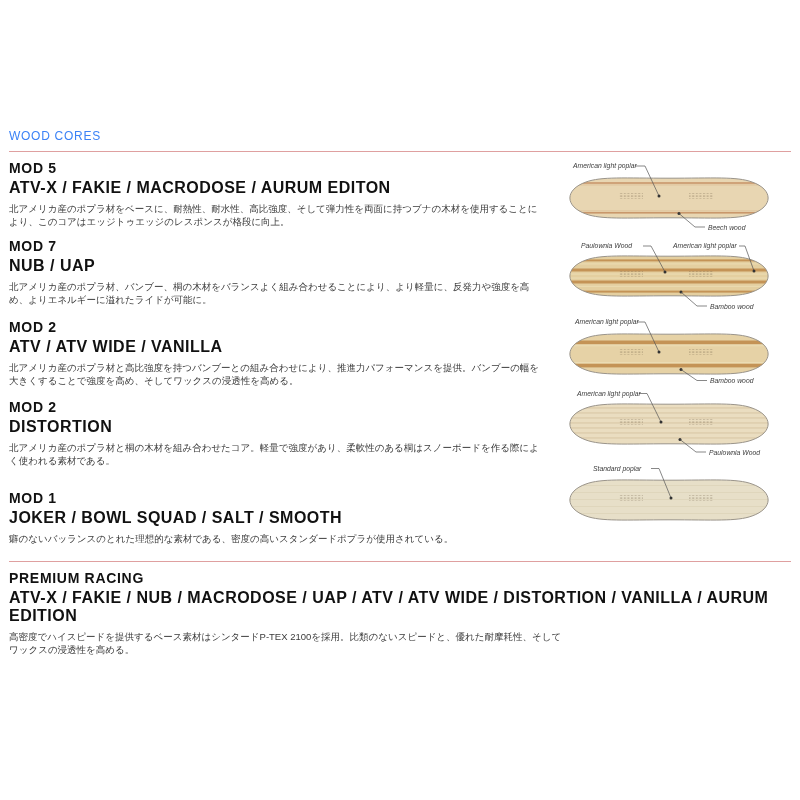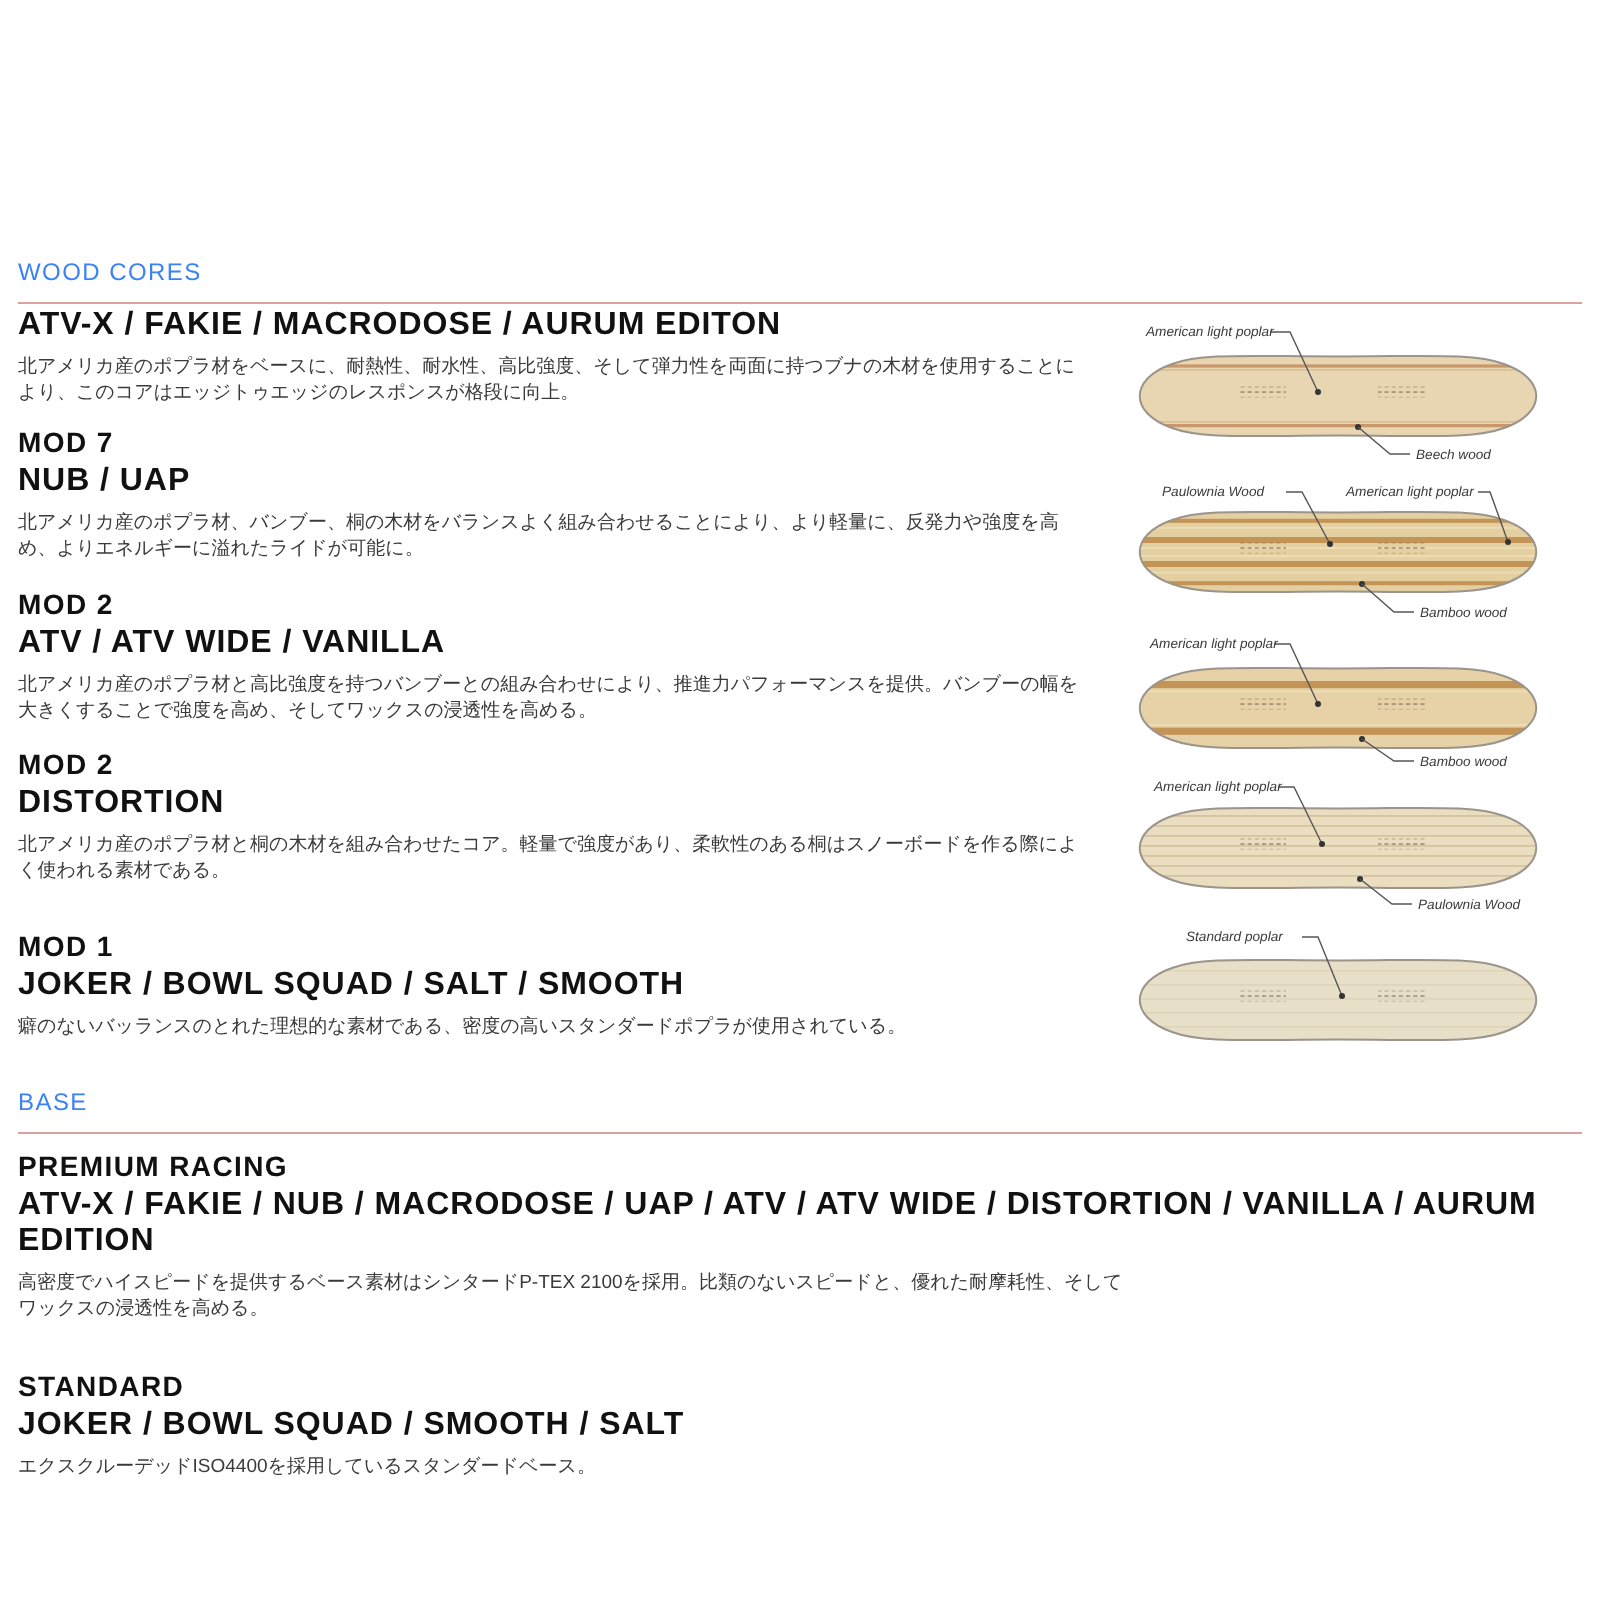--- a/index.html
+++ b/index.html
@@ -42,20 +42,21 @@
 <div class="page">
 
   <div class="section wood-cores">
     <h2 class="section-title">WOOD CORES</h2>
     <hr class="section-rule">
 
     <div class="columns">
       <div class="left-col">
 
         <div class="mod mb-a">
+          <h3 class="mod-title">MOD 5</h3>
           <p class="mod-models">ATV-X / FAKIE / MACRODOSE / AURUM EDITON</p>
           <p class="mod-desc">北アメリカ産のポプラ材をベースに、耐熱性、耐水性、高比強度、そして弾力性を両面に持つブナの木材を使用することにより、このコアはエッジトゥエッジのレスポンスが格段に向上。</p>
         </div>
 
         <div class="mod mb-b">
           <h3 class="mod-title">MOD 7</h3>
           <p class="mod-models">NUB / UAP</p>
           <p class="mod-desc">北アメリカ産のポプラ材、バンブー、桐の木材をバランスよく組み合わせることにより、より軽量に、反発力や強度を高め、よりエネルギーに溢れたライドが可能に。</p>
         </div>
 
@@ -192,29 +193,23 @@
           <polyline class="leader" points="104,8.5 112,8.5 124,38"></polyline>
           <circle class="leader-dot" cx="124" cy="38" r="1.5"></circle>
           <text class="wood-label" x="46" y="10.5">Standard poplar</text>
         </svg>
 
       </div>
     </div>
   </div>
 
   <div class="section base-section">
-    <h2 class="section-title">BASE</h2>
     <hr class="section-rule">
 
     <div class="mod base-entry-1">
       <h3 class="mod-title">PREMIUM RACING</h3>
       <p class="mod-models">ATV-X / FAKIE / NUB / MACRODOSE / UAP / ATV / ATV WIDE / DISTORTION / VANILLA / AURUM EDITION</p>
       <p class="mod-desc" style="max-width:560px">高密度でハイスピードを提供するベース素材はシンタードP-TEX 2100を採用。比類のないスピードと、優れた耐摩耗性、そしてワックスの浸透性を高める。</p>
     </div>
 
-    <div class="mod">
-      <h3 class="mod-title">STANDARD</h3>
-      <p class="mod-models">JOKER / BOWL SQUAD / SMOOTH / SALT</p>
-      <p class="mod-desc">エクスクルーデッドISO4400を採用しているスタンダードベース。</p>
-    </div>
   </div>
 
 </div>
 
 </body></html>

